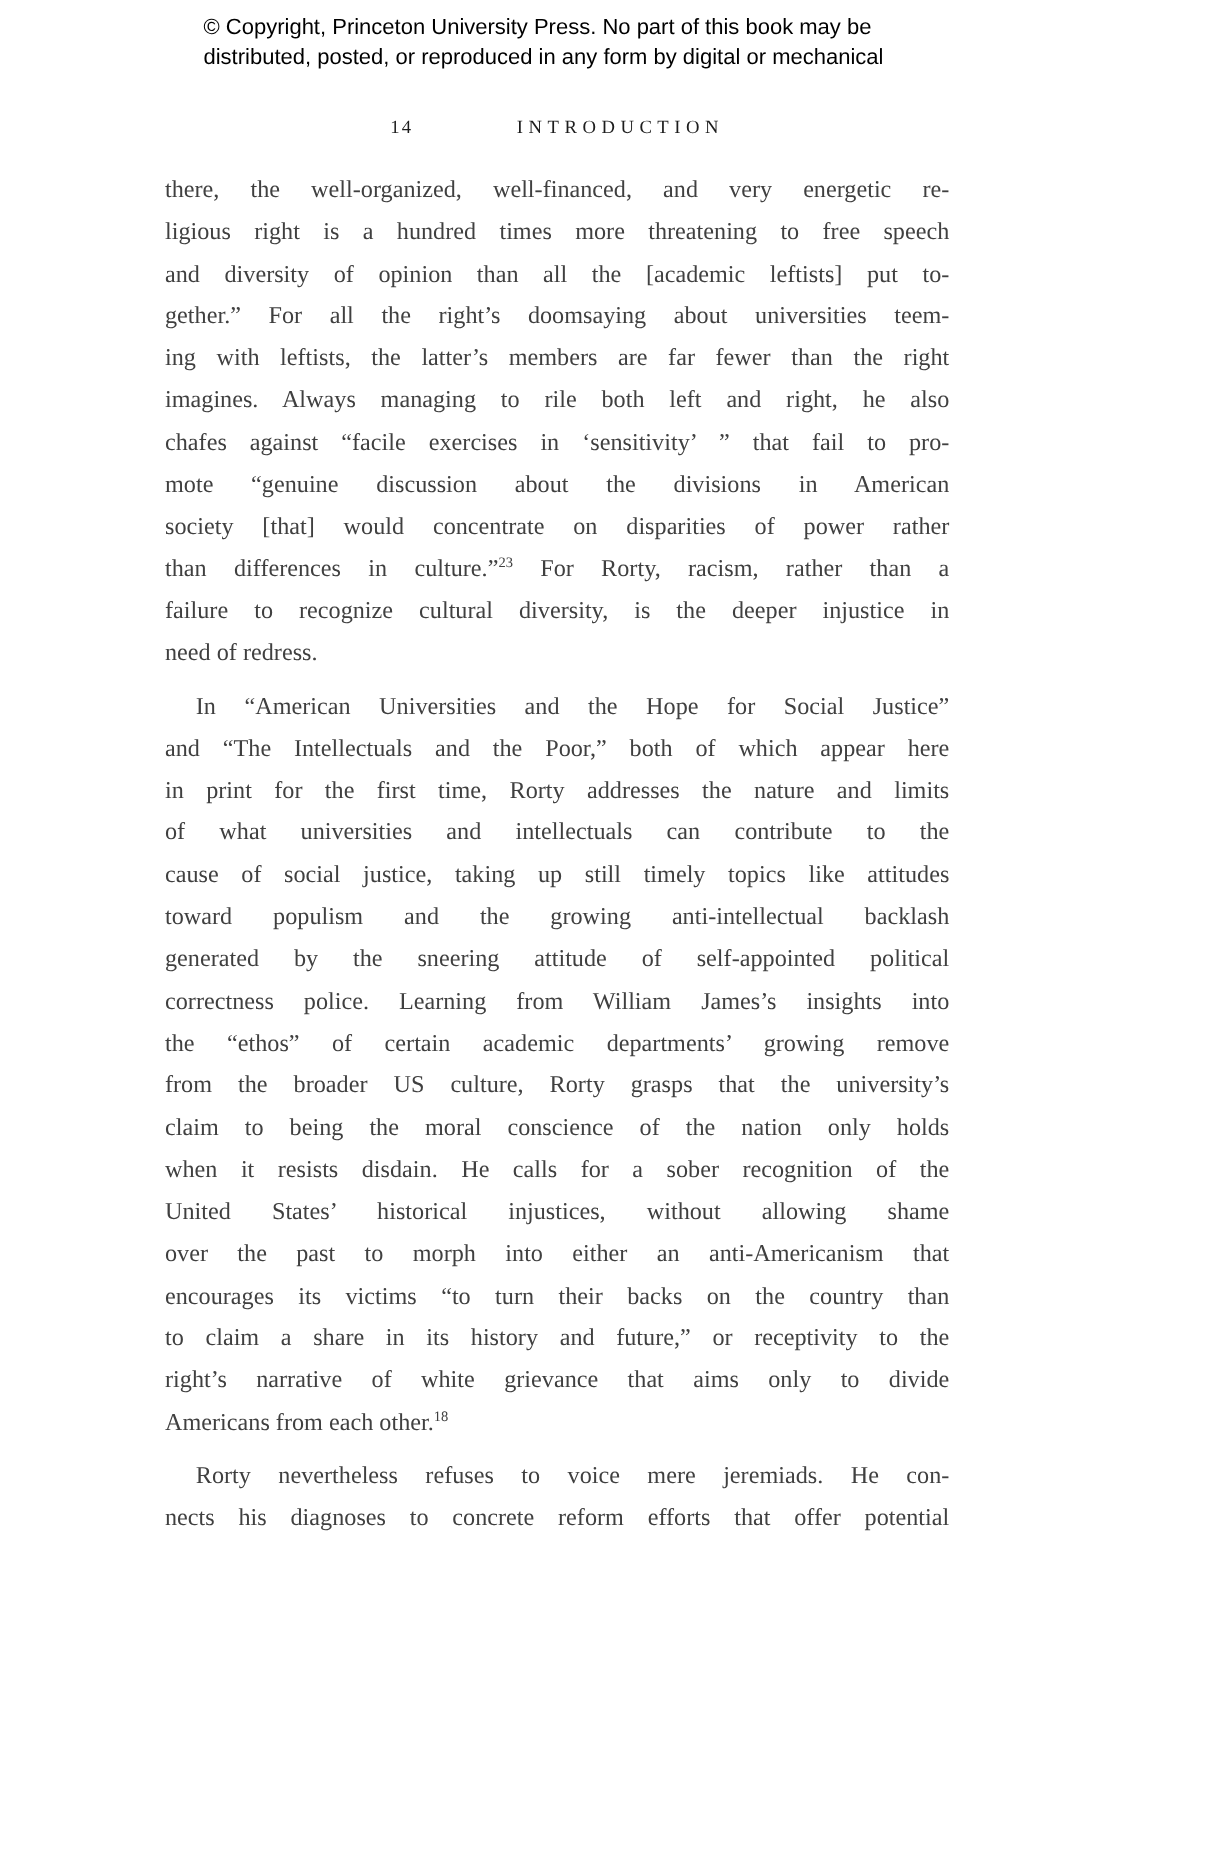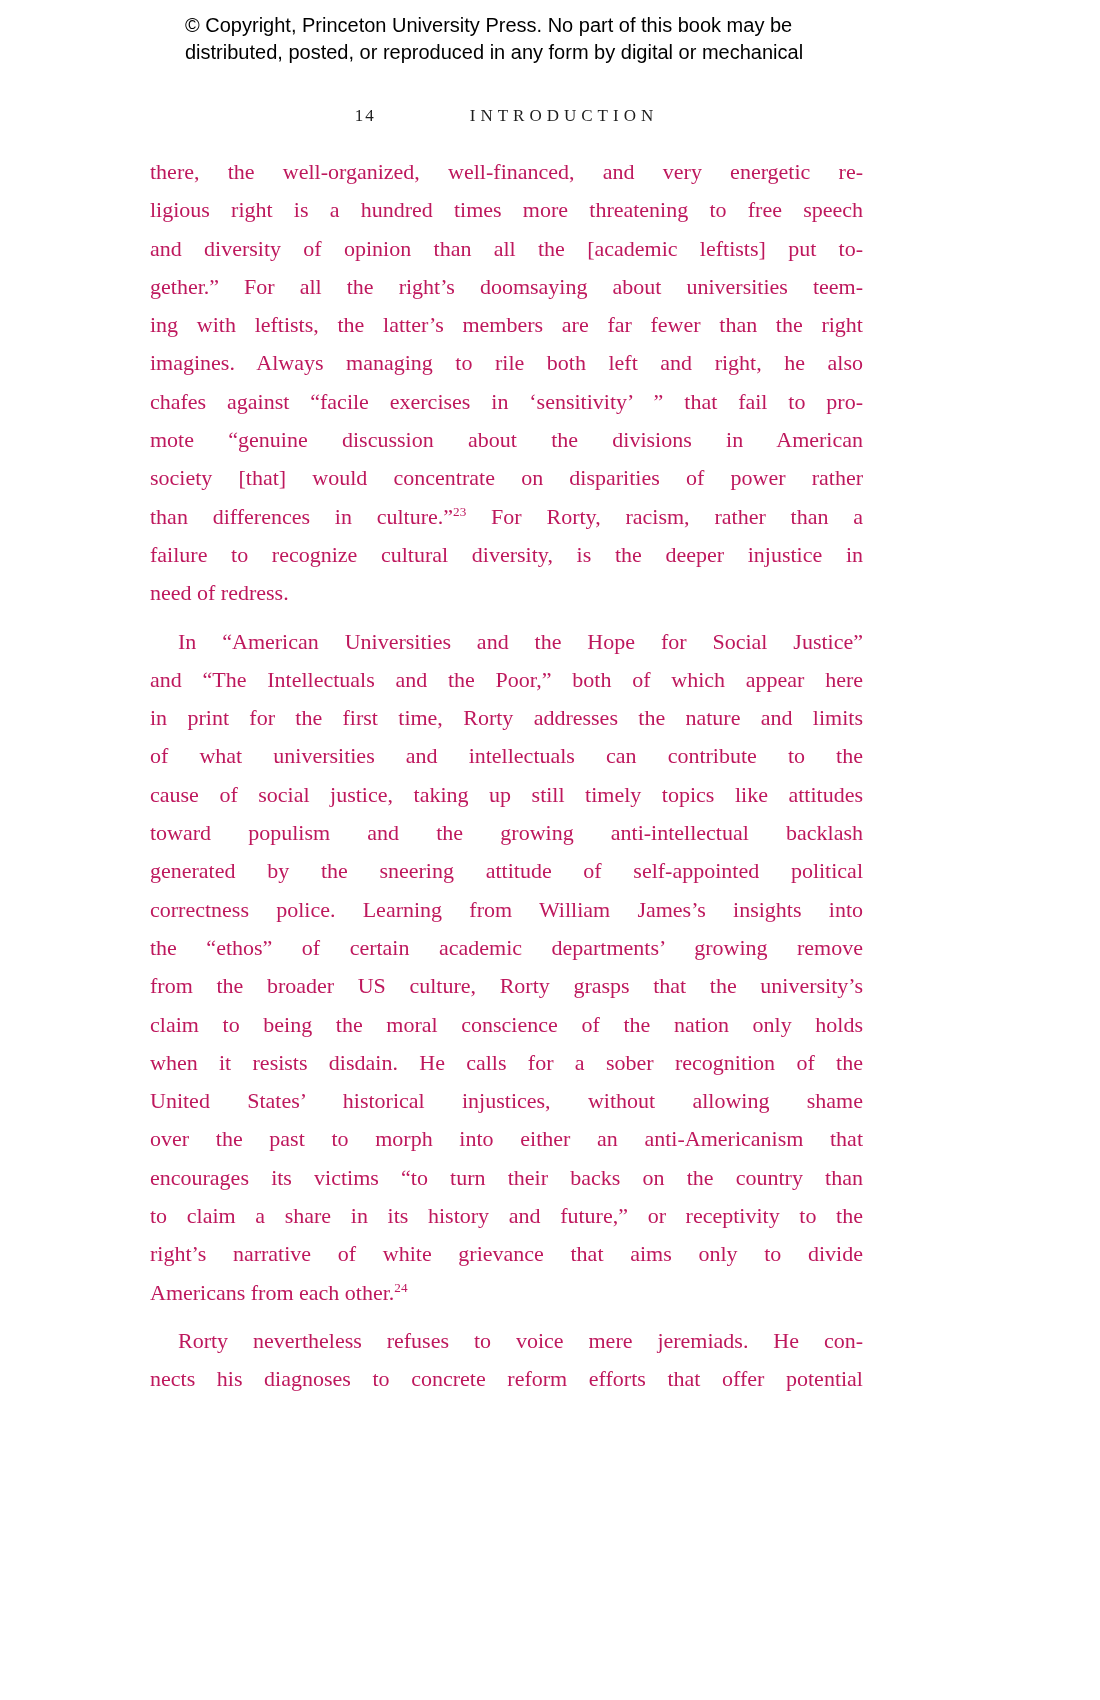--- a/index.html
+++ b/index.html
@@ -38,21 +38,21 @@
   .running-head .title {
     letter-spacing: 5px;
     margin-left: 48px;
   }
   .body-block {
     position: absolute;
     left: 150px; top: 153px;
     width: 713px;
     font-size: 22px;
     line-height: 38.3px;
-    color: #be185d;
+    color: #404040;
   }
   .para .rline {
     text-align: justify;
     text-align-last: justify;
   }
   .para.flush-last .rline:last-child {
     text-align-last: left;
   }
   .para.indent .rline:first-child {
     text-indent: 28px;
@@ -113,21 +113,21 @@
         <div class="rline">correctness police. Learning from William James’s insights into</div>
         <div class="rline">the “ethos” of certain academic departments’ growing remove</div>
         <div class="rline">from the broader US culture, Rorty grasps that the university’s</div>
         <div class="rline">claim to being the moral conscience of the nation only holds</div>
         <div class="rline">when it resists disdain. He calls for a sober recognition of the</div>
         <div class="rline">United States’ historical injustices, without allowing shame</div>
         <div class="rline">over the past to morph into either an anti-Americanism that</div>
         <div class="rline">encourages its victims “to turn their backs on the country than</div>
         <div class="rline">to claim a share in its history and future,” or receptivity to the</div>
         <div class="rline">right’s narrative of white grievance that aims only to divide</div>
-        <div class="rline"><span>Americans from each other.</span><sup>24</sup></div>
+        <div class="rline"><span>Americans from each other.</span><sup>18</sup></div>
       </div>
     <div class="para indent">
         <div class="rline">Rorty nevertheless refuses to voice mere jeremiads. He con-</div>
         <div class="rline">nects his diagnoses to concrete reform efforts that offer potential</div>
       </div>
   </div>
 
   <div class="footer">For general queries, contact info@press.princeton.edu</div>
 
 </div>

